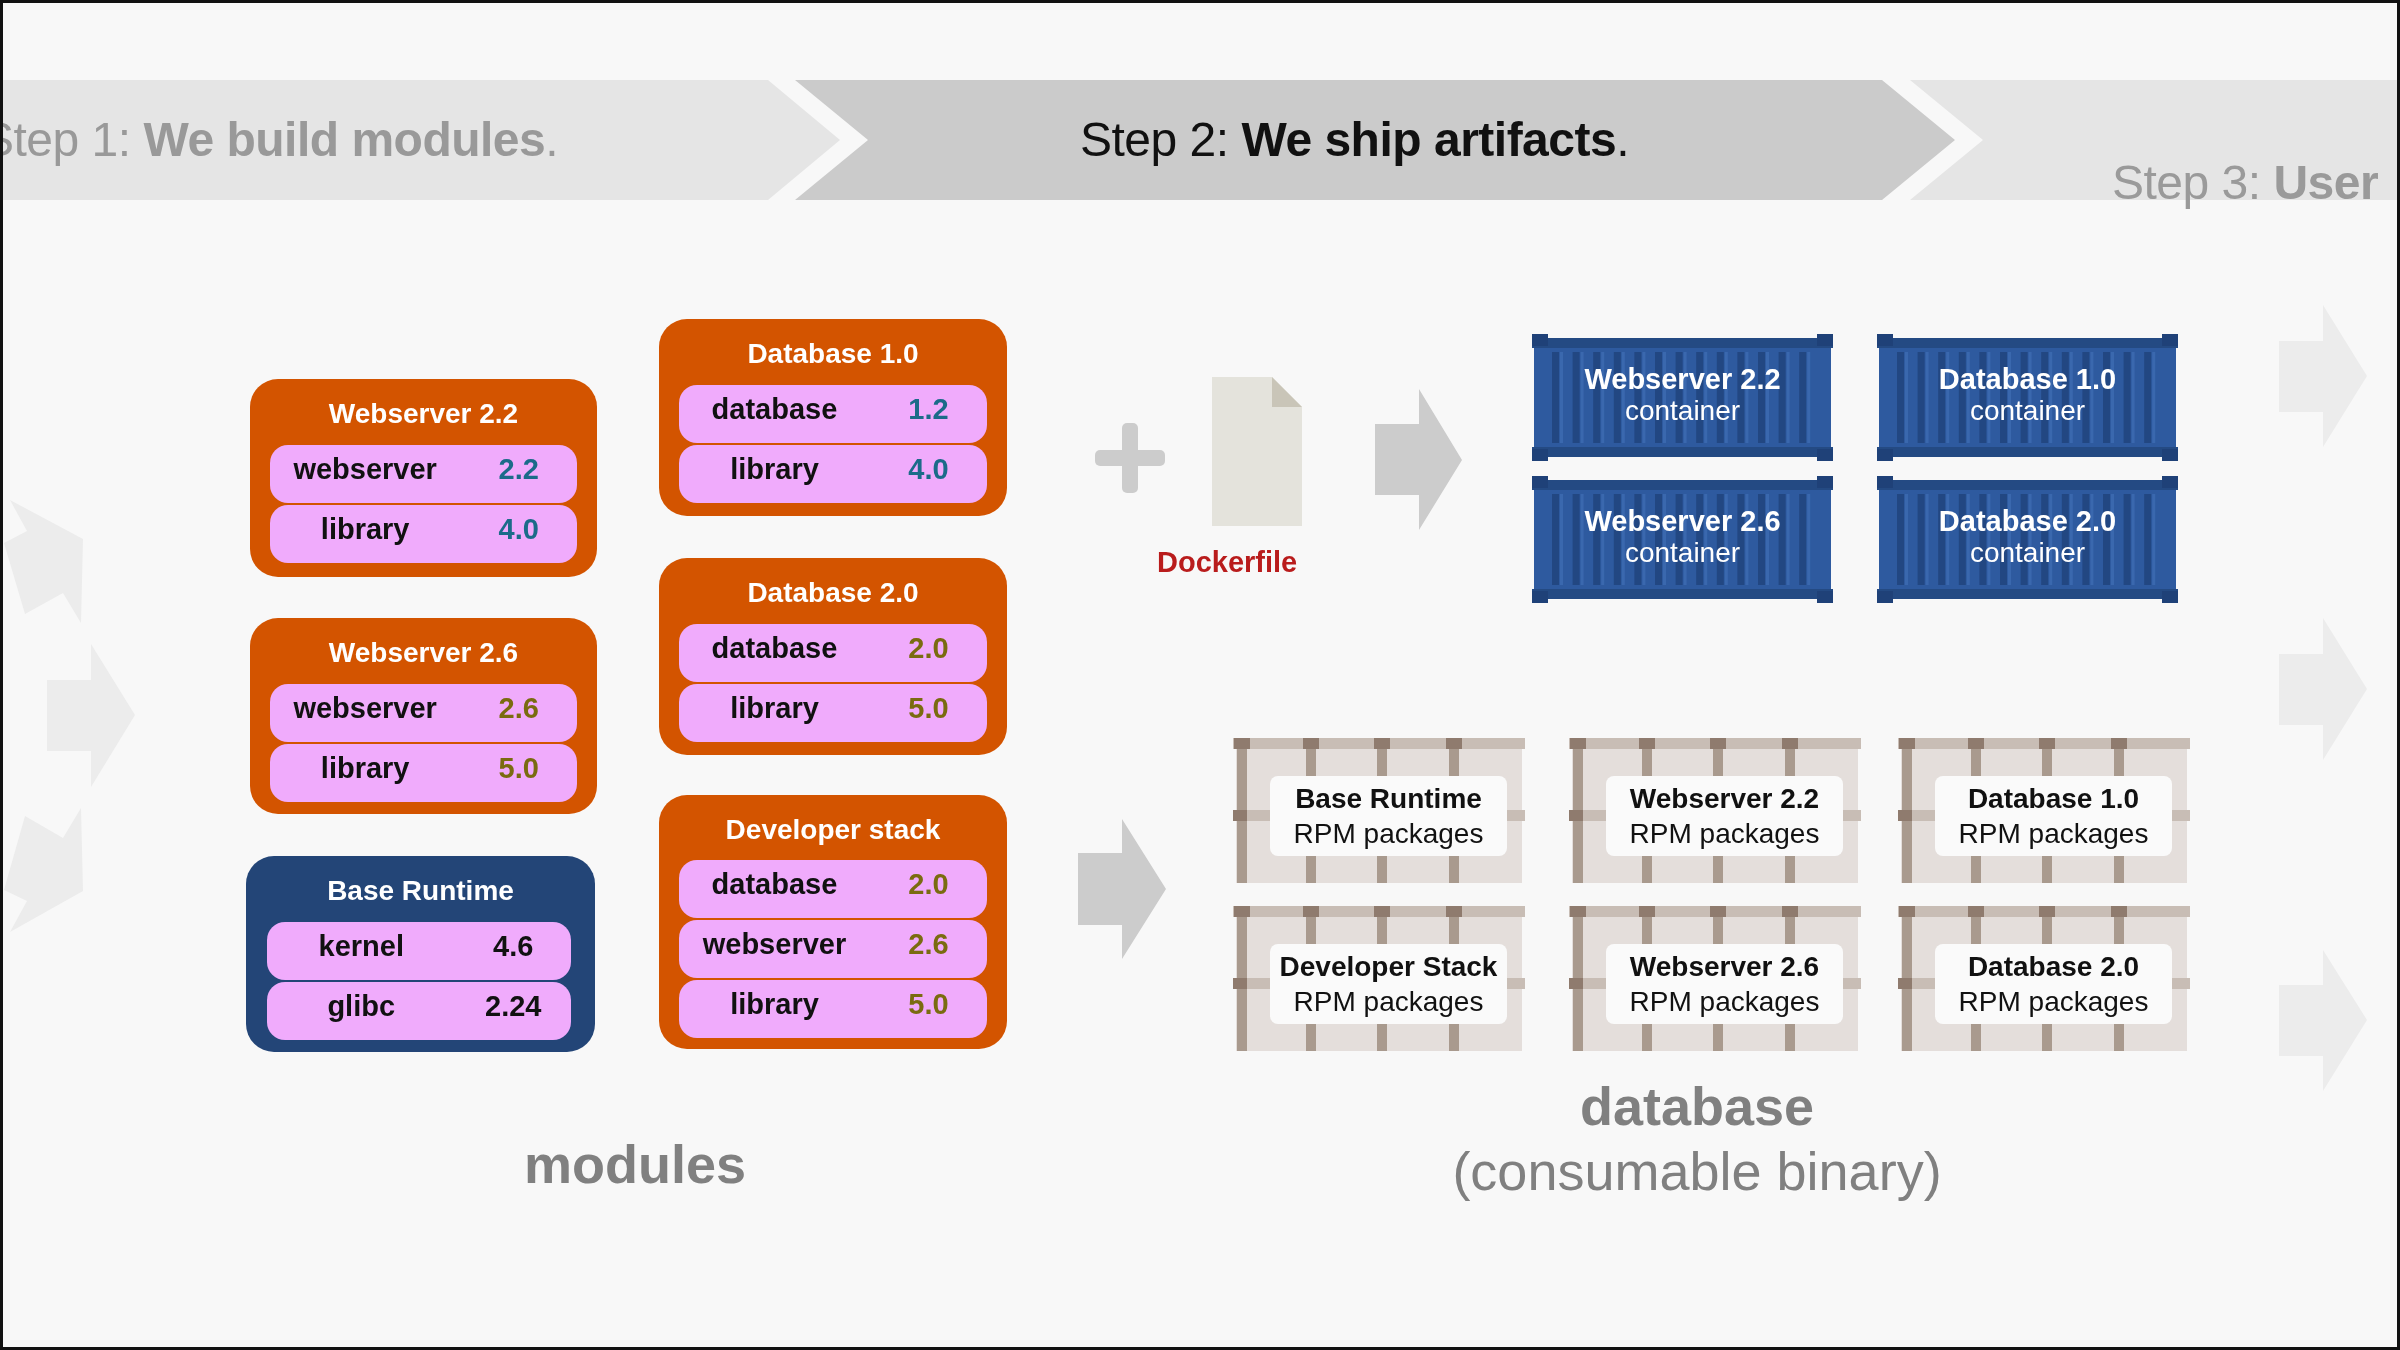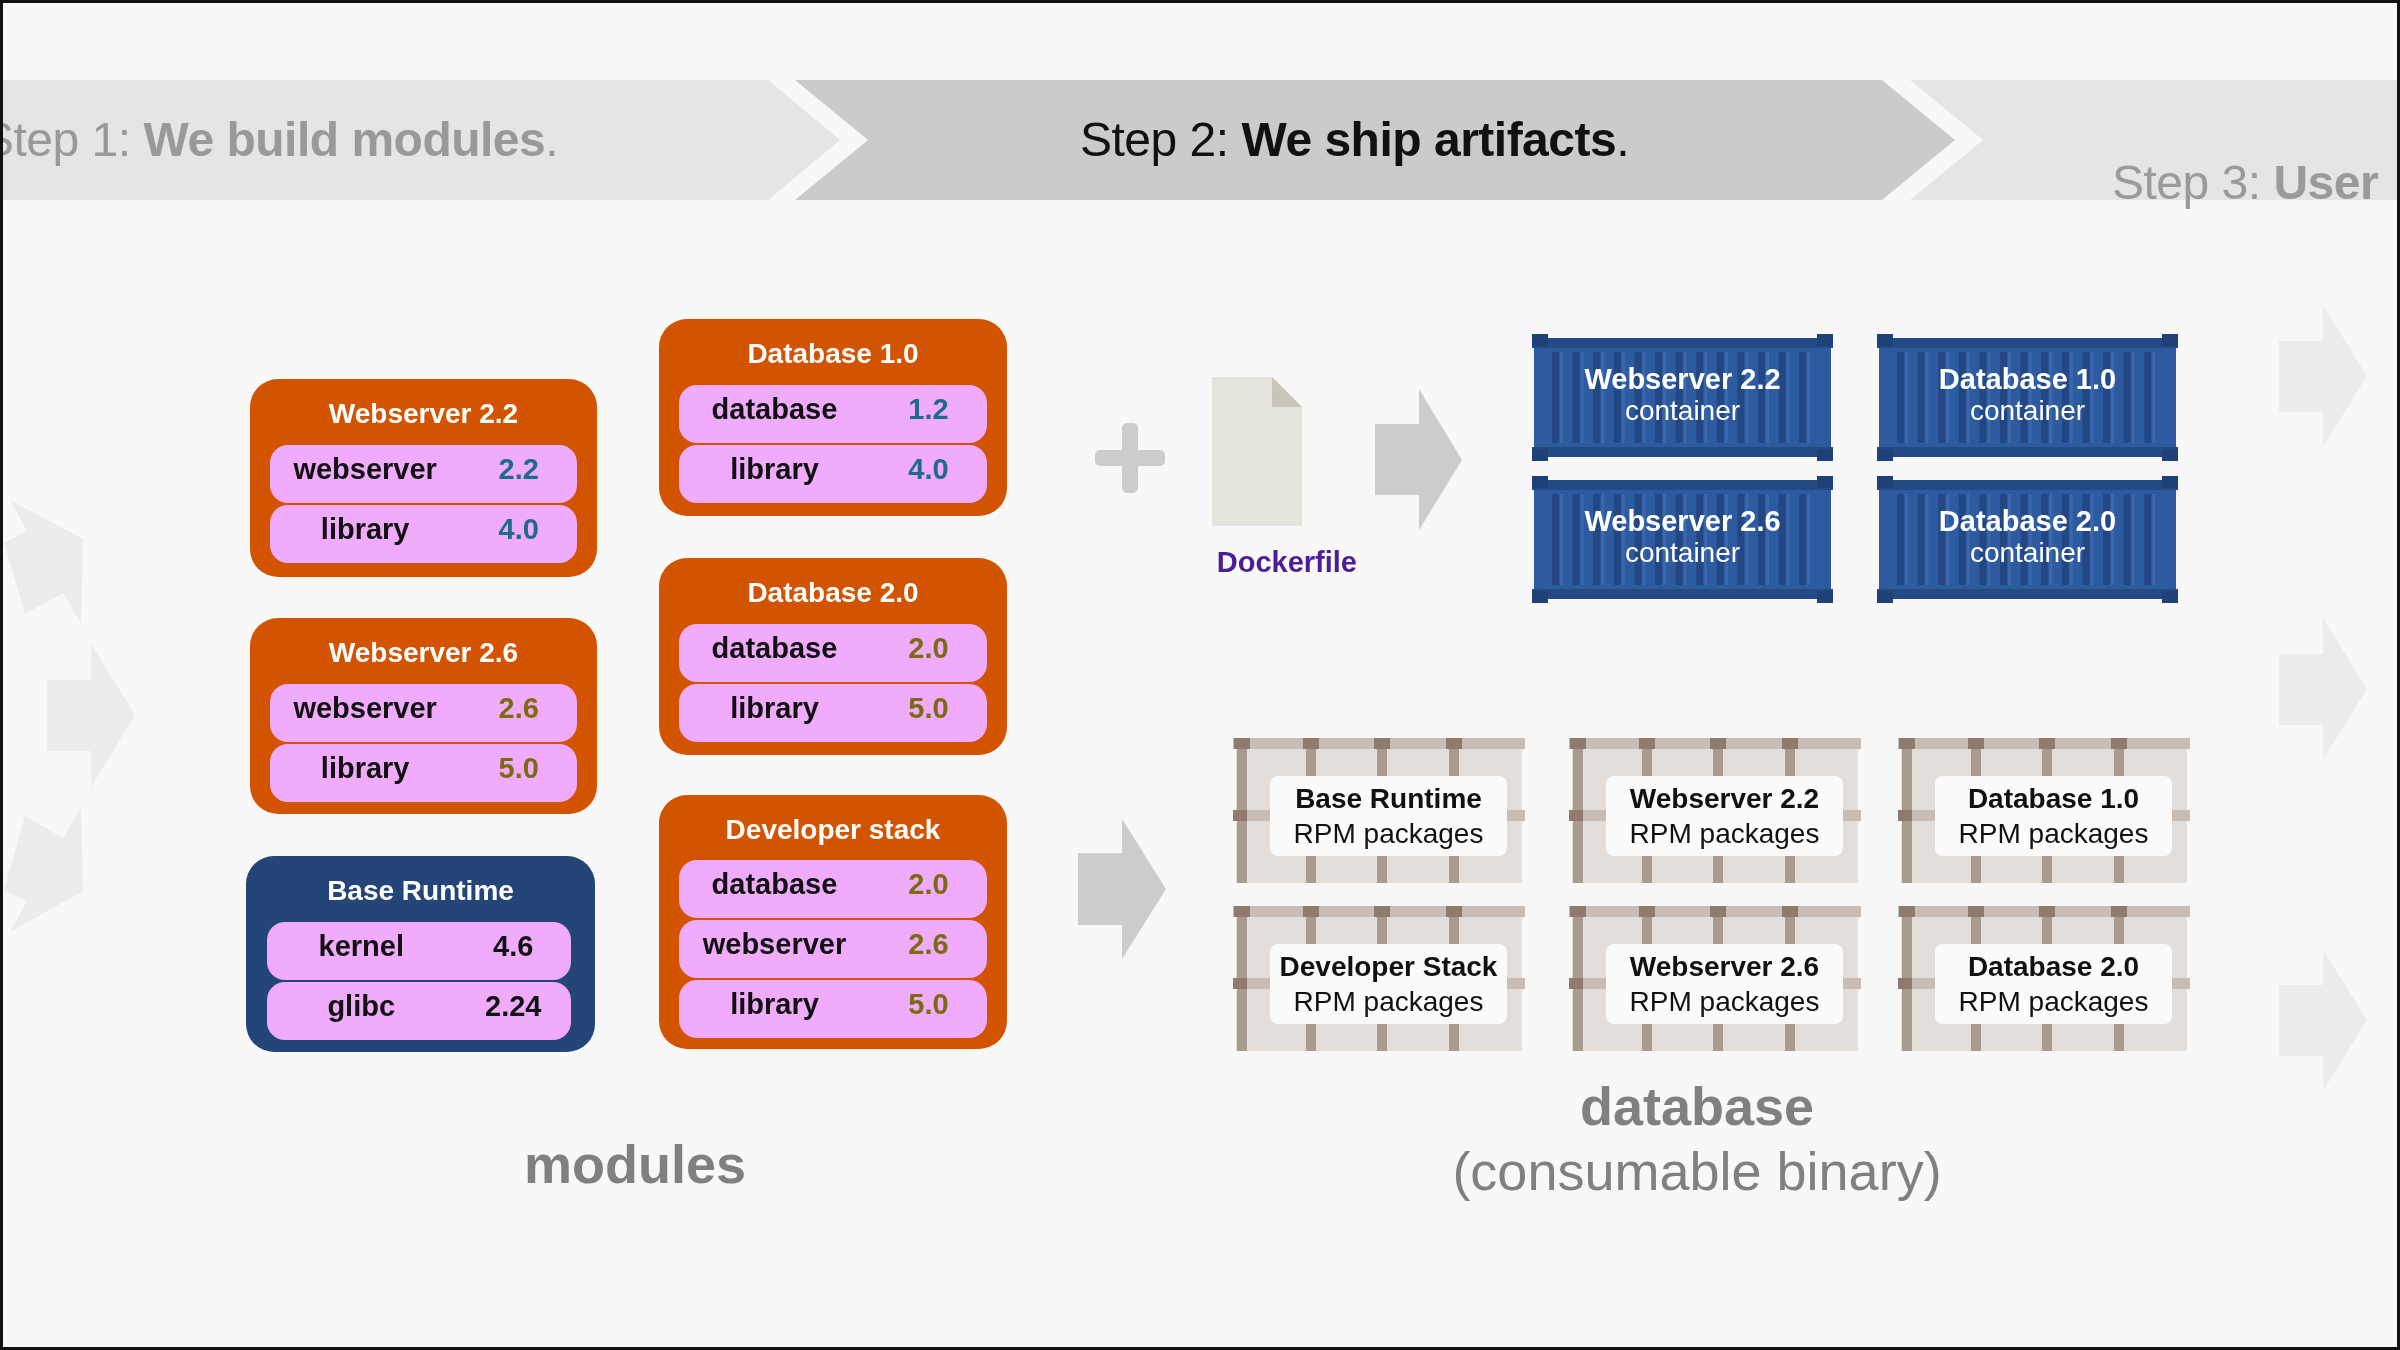--- a/index.html
+++ b/index.html
@@ -20,21 +20,21 @@
   .mrow .lbl{position:absolute;left:0;width:62%;text-align:center;font-weight:bold;font-size:29px;line-height:49px;color:#111;}
   .mrow .val{position:absolute;right:0;width:38%;text-align:center;font-weight:bold;font-size:29px;line-height:49px;}
   .val.teal{color:#1b6b89;}
   .val.olive{color:#7a6b10;}
   .val.black{color:#111;}
 
   .caption{position:absolute;text-align:center;color:#808080;}
   .caption .c1{font-size:54px;font-weight:bold;line-height:64px;}
   .caption .c2{font-size:54px;line-height:66px;}
 
-  .dockerfile-label{position:absolute;left:1157px;top:546px;width:200px;text-align:right;font-weight:bold;font-size:29px;color:#4c1d95;}
+  .dockerfile-label{position:absolute;left:1157px;top:546px;width:200px;text-align:left;font-weight:bold;font-size:29px;color:#b91c1c;}
 
   .container{position:absolute;width:301px;height:127px;}
   .container .ctext{position:absolute;left:0;right:0;top:29px;text-align:center;color:#fff;}
   .container .ct1{font-weight:bold;font-size:29px;line-height:33px;}
   .container .ct2{font-size:28px;line-height:30px;}
 
   .pallet{position:absolute;width:292px;height:145px;}
   .pallet .plabel{position:absolute;left:37px;top:38px;width:237px;height:80px;background:#fafafa;border-radius:8px;text-align:center;}
   .pallet .pl1{font-weight:bold;font-size:28px;line-height:36px;margin-top:5px;color:#111;}
   .pallet .pl2{font-size:28px;line-height:34px;color:#111;}

